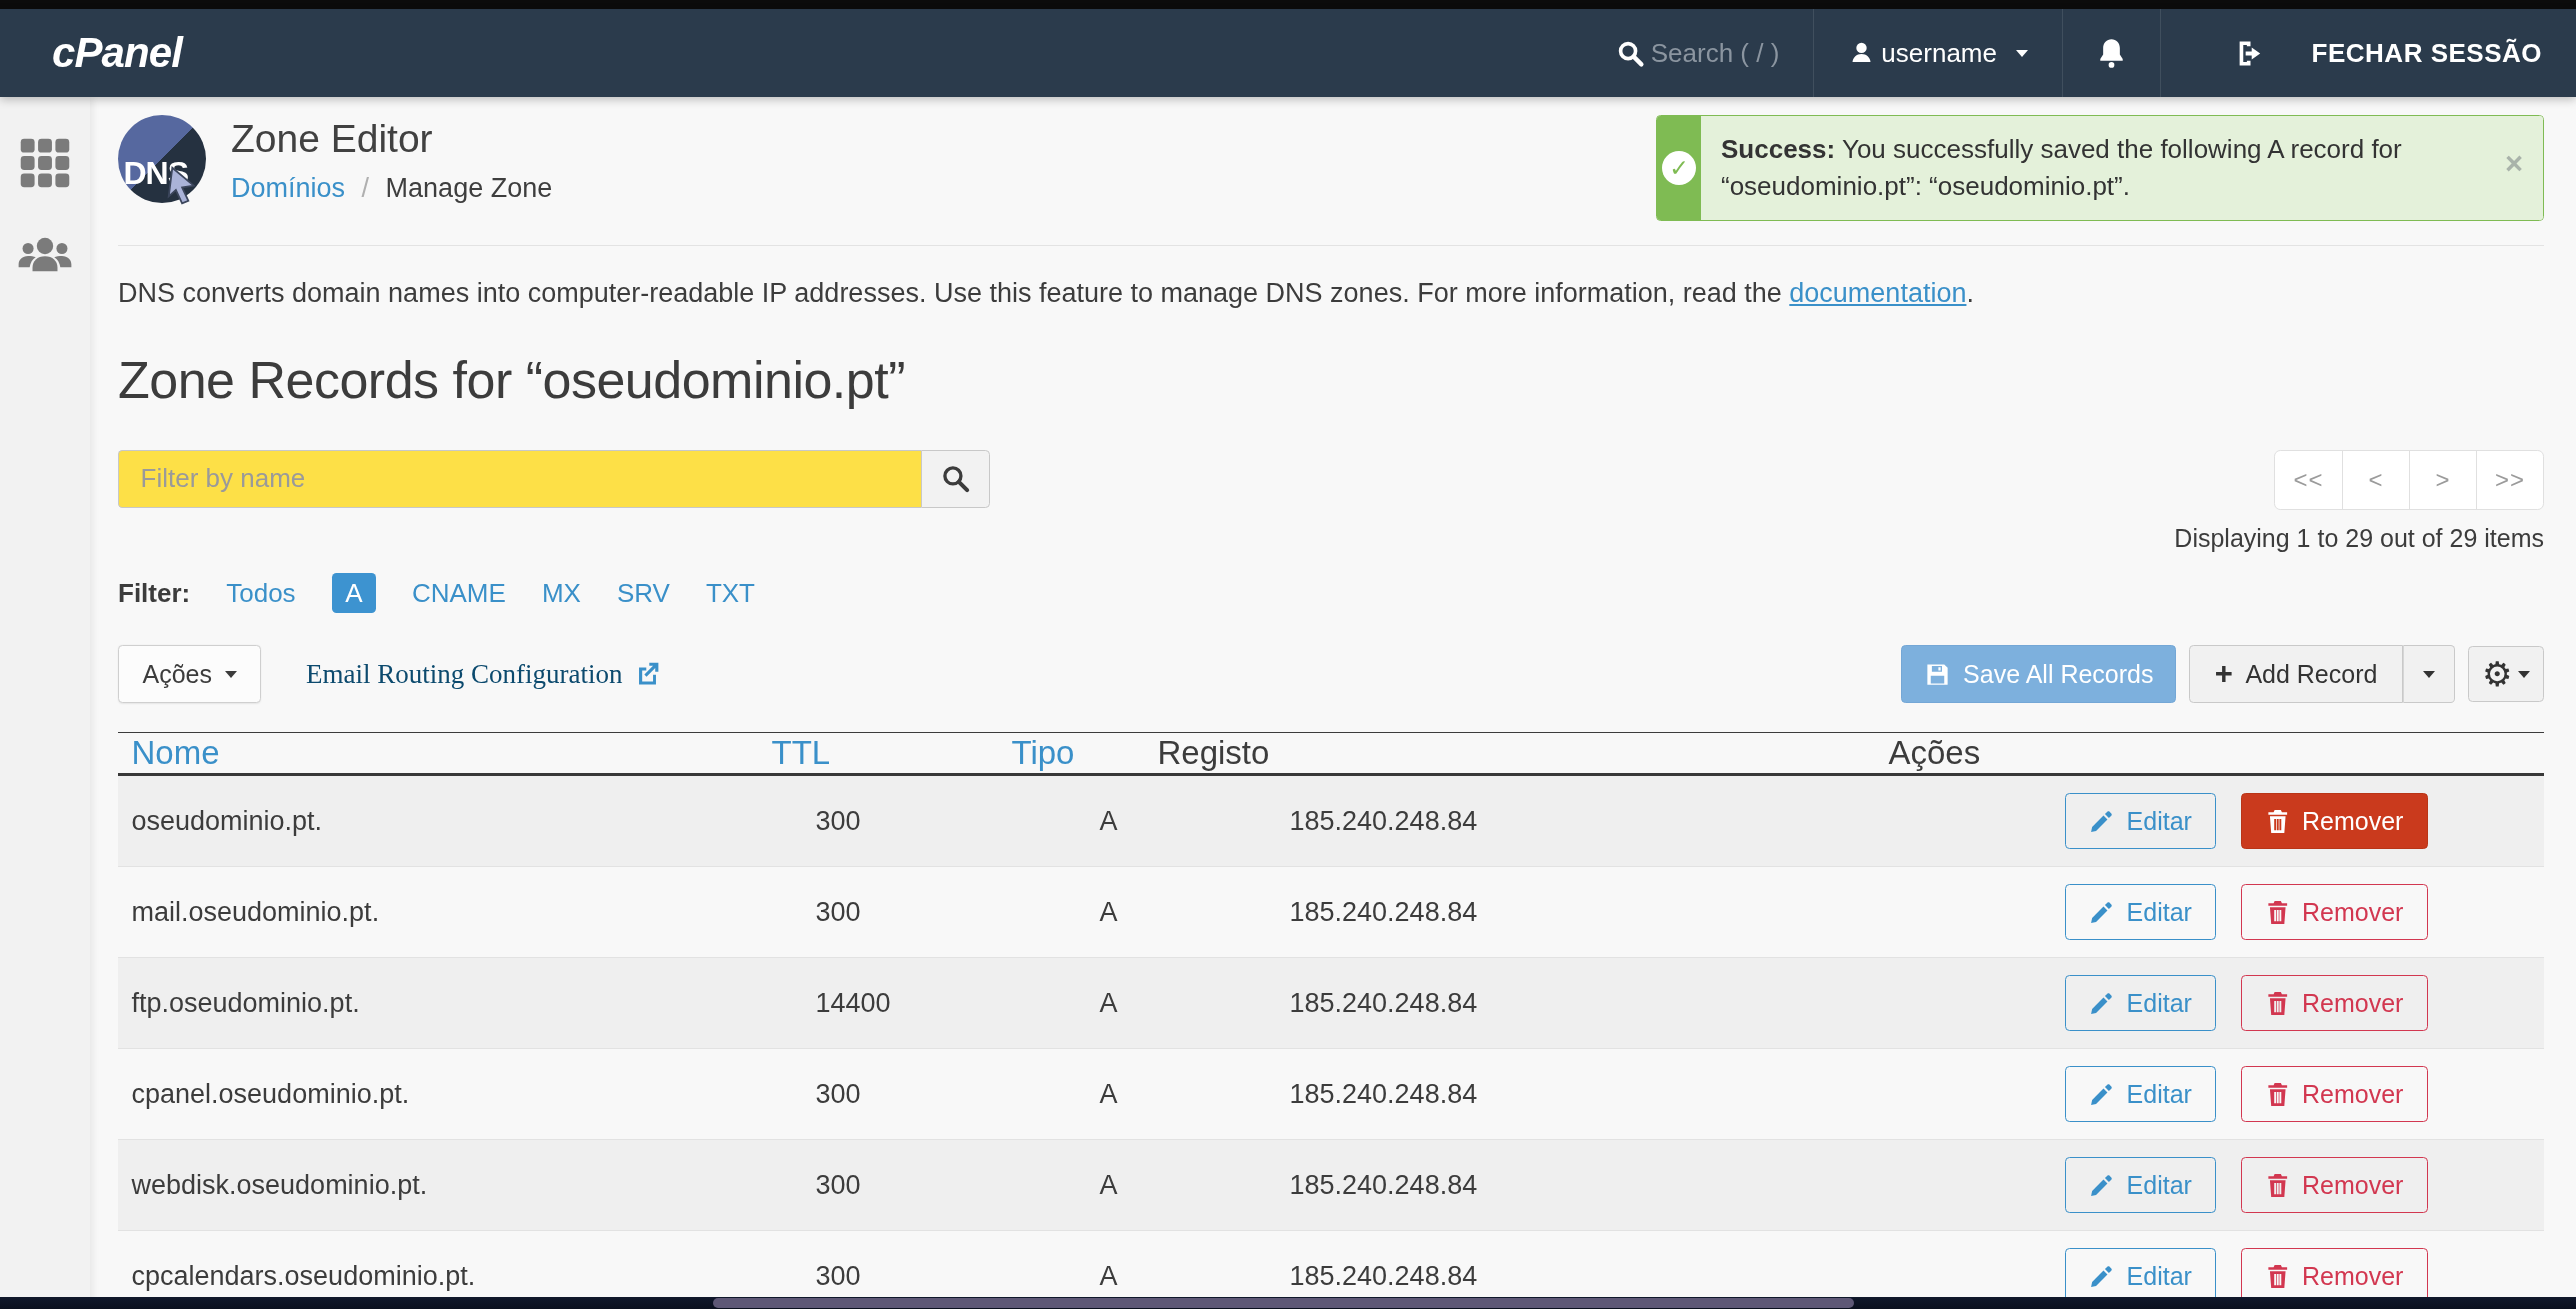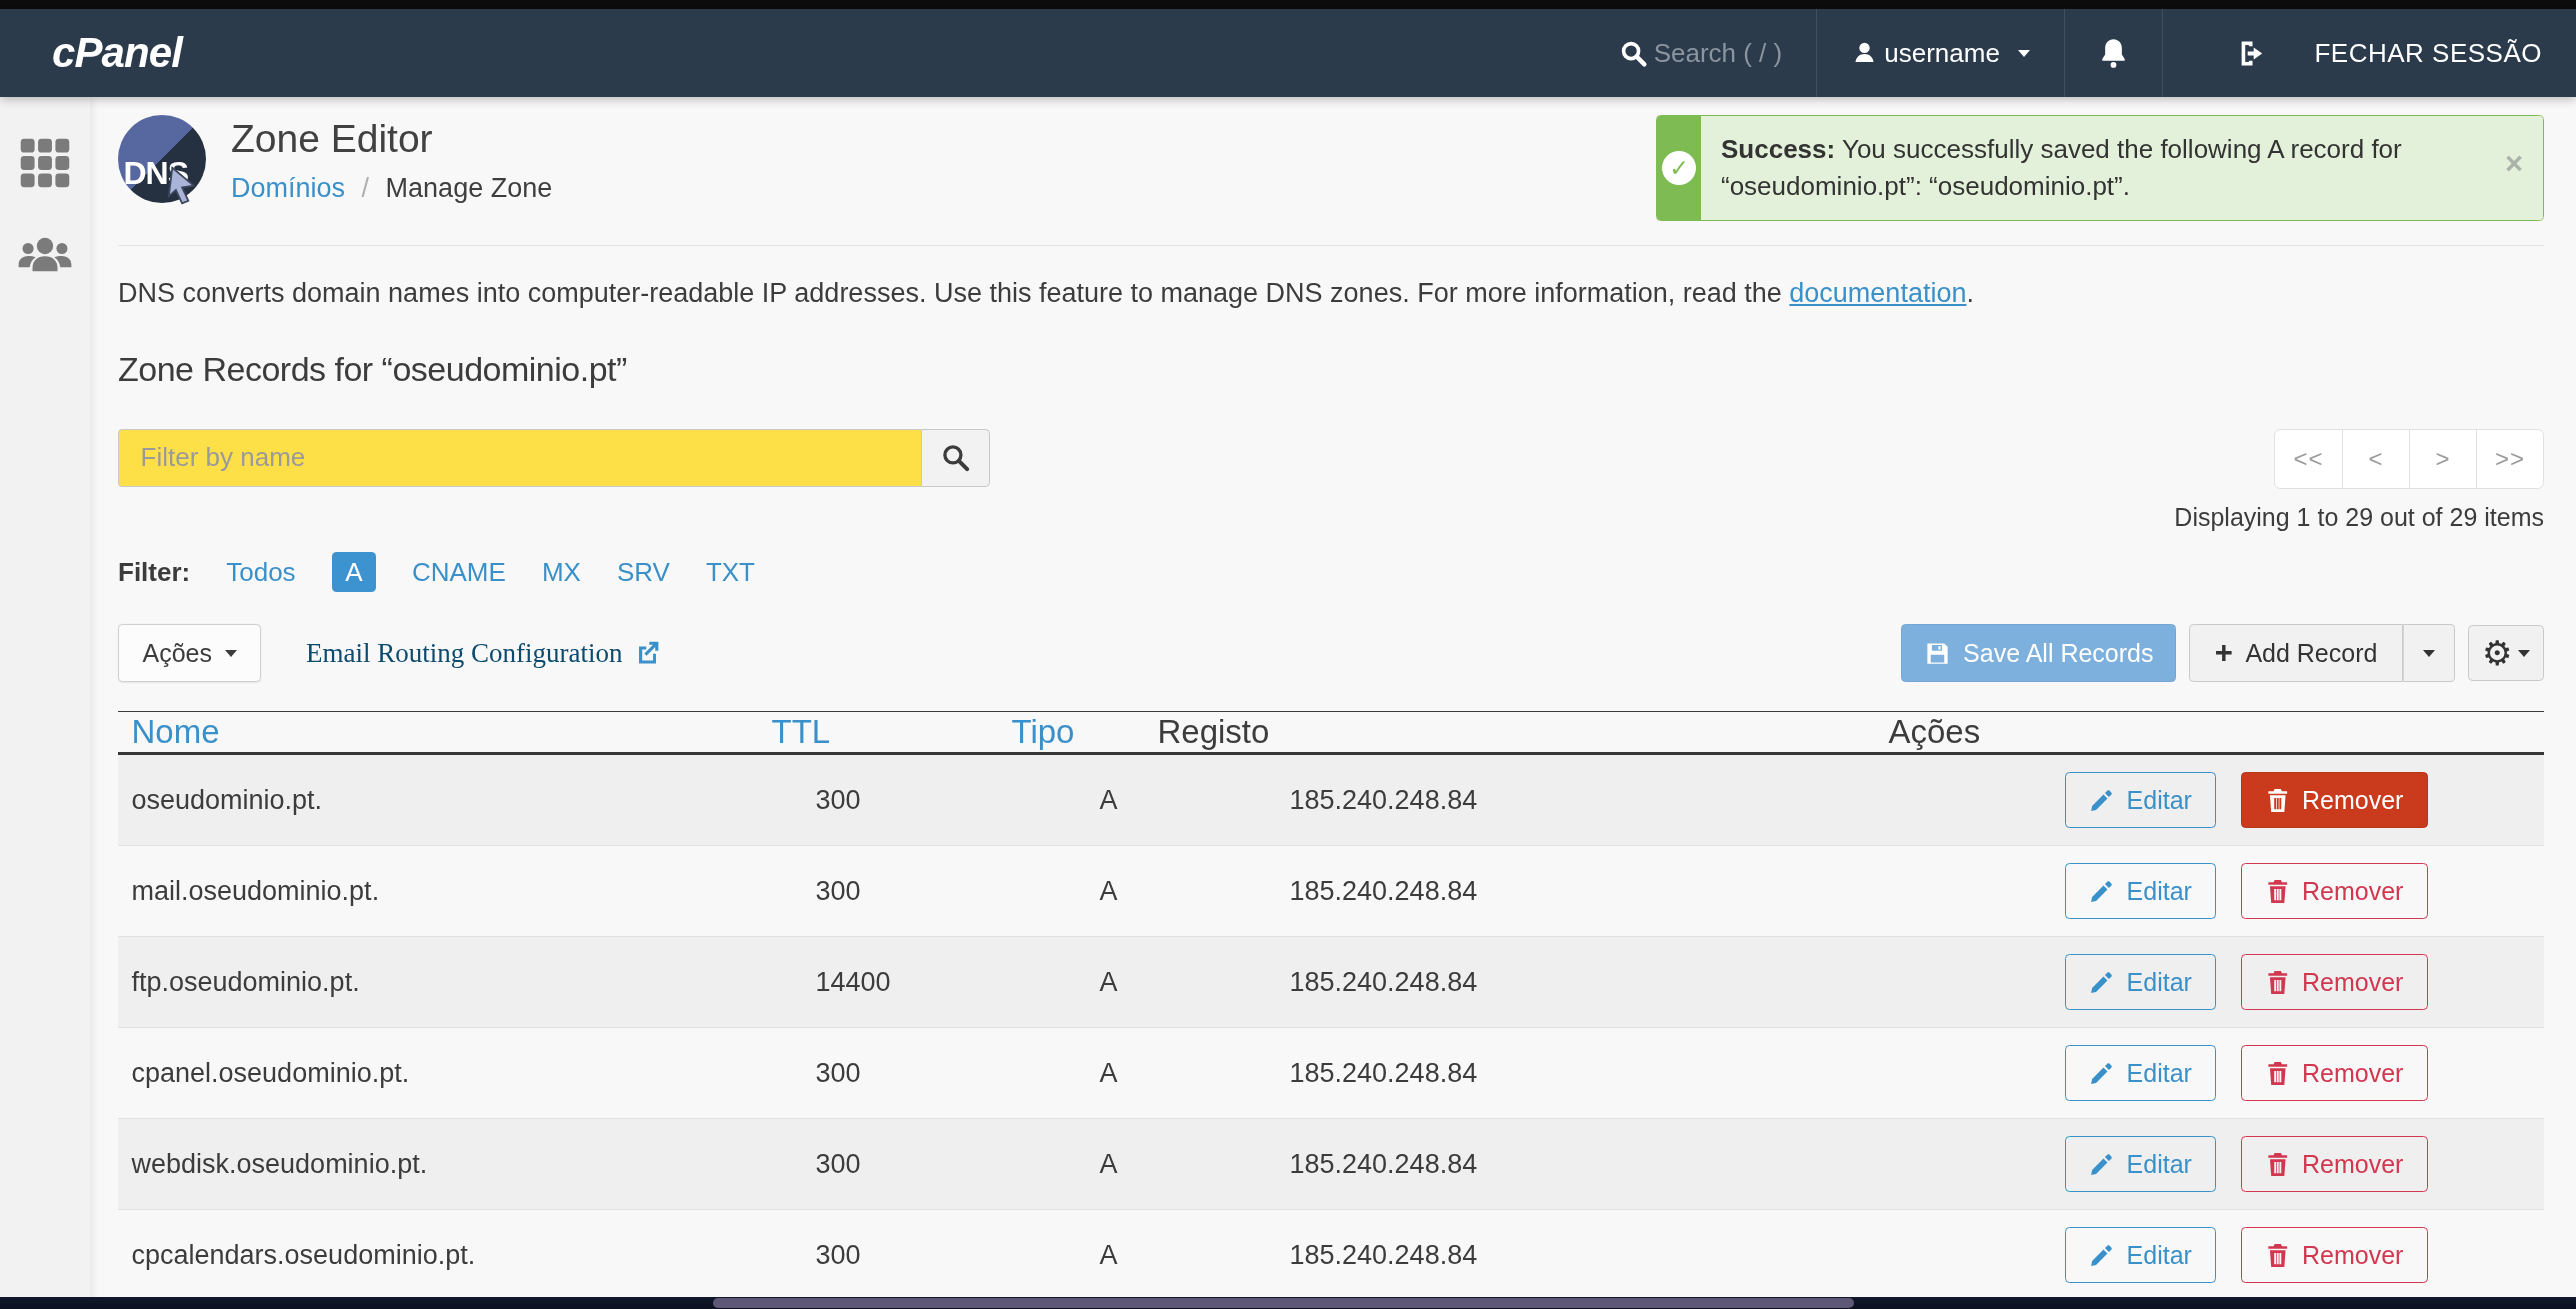--- a/index.html
+++ b/index.html
@@ -9,21 +9,21 @@
 
   
   .top-edge { height:9px; background:#0c0c0c; flex:none; }
   .navbar { height:88px; flex:none; background:#2b3b4c; display:flex; align-items:stretch; color:#fff; position:relative; z-index:30; box-shadow:0 2.7px 9px rgba(0,0,0,.25); }
   .logo { align-self:center; margin-left:52px; font-size:42px; font-weight:bold; font-style:italic; letter-spacing:-0.9px; color:#fff; }
   .nav-right { margin-left:auto; display:flex; align-items:stretch; }
   .nav-item { display:flex; align-items:center; gap:6px; padding:0 34px; cursor:pointer; }
   .nav-item + .nav-item { border-left:0.9px solid rgba(255,255,255,.10); }
   .nav-search .ph { color:#8b95a0; font-size:26px; }
   .nav-user span, .nav-logout span { font-size:26px; color:#fff; }
-  .nav-logout span { font-weight:400; letter-spacing:0.5px;margin-left:41px; }
+  .nav-logout span { font-weight:700; letter-spacing:0.5px;margin-left:41px; }
   .caret { width:0; height:0; border-left:8px solid transparent; border-right:8px solid transparent; border-top:9px solid currentColor; display:inline-block; }
   .caret.sm { border-left-width:6.3px; border-right-width:6.3px; border-top-width:7.2px; }
 
   
   .main { flex:1; display:flex; min-height:0; position:relative; }
   .sidebar { width:90px; flex:none; background:#f2f2f2; box-shadow:2.7px 0 7.2px rgba(0,0,0,.07); display:flex; flex-direction:column; align-items:center; border-bottom-left-radius:16px; position:relative; z-index:5; }
   .side-icon { margin-top:40px; cursor:pointer; }
   .side-icon.people { margin-top:47px; }
 
   .content { flex:1; padding:0 32px 0 28px; position:relative; }
@@ -45,21 +45,21 @@
   .alert-strip { width:44px; flex:none; background:#7fbb53; display:flex; align-items:center; justify-content:center; }
   .check-circle { width:34px; height:34px; border-radius:50%; background:#fff; display:flex; align-items:center; justify-content:center; color:#7fbb53; font-size:23.5px; font-weight:bold; }
   .alert-body { flex:1; background:#e4f1da; padding:15.3px 72px 15.3px 20px; font-size:26px; line-height:1.42; color:#333; }
   .alert-close { position:absolute; right:20px; top:50%; transform:translateY(-64%); color:#a9b3aa; font-size:31px; font-weight:bold; cursor:pointer; line-height:1; }
 
   .header-divider { margin-top:23.5px; border-bottom:0.9px solid #e3e3e3; }
 
   .intro { margin-top:32px; font-size:27px; color:#3c3c3c; }
   .intro a { color:#3a90c9; text-decoration:underline; cursor:pointer; }
 
-  h1.zone-h1 { margin-top:41px; font-size:34px; font-weight:400; color:#3c3c3c; letter-spacing:-0.5px; }
+  h1.zone-h1 { margin-top:41px; font-size:52px; font-weight:400; color:#3c3c3c; letter-spacing:-0.5px; }
 
   
   .controls-row { margin-top:40px; display:flex; justify-content:space-between; align-items:flex-start; }
   .filter-group { display:flex; }
   .filter-input { width:803px; height:58px; border:0.9px solid #c8c8c8; border-right:none; border-radius:4.5px 0 0 4.5px; background:#fde047; font-size:26px; padding:0 21.6px; color:#3c3c3c; font-family:inherit; outline:none; }
   .filter-input::placeholder { color:#9a9a9a; }
   .search-btn { width:69px; height:58px; border:0.9px solid #c8c8c8; border-radius:0 4.5px 4.5px 0; background:#f2f2f2; display:flex; align-items:center; justify-content:center; cursor:pointer; }
 
   .pagination-col { display:flex; flex-direction:column; align-items:flex-end; }
   .page-group { display:flex; background:#fff; border:0.9px solid #e0e0e0; border-radius:6.3px; overflow:hidden; }

